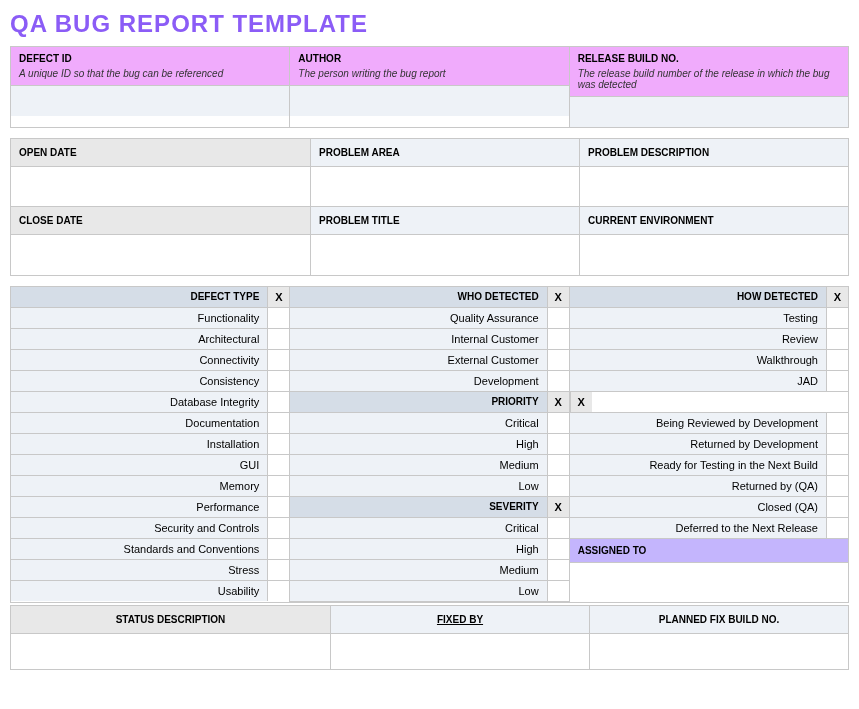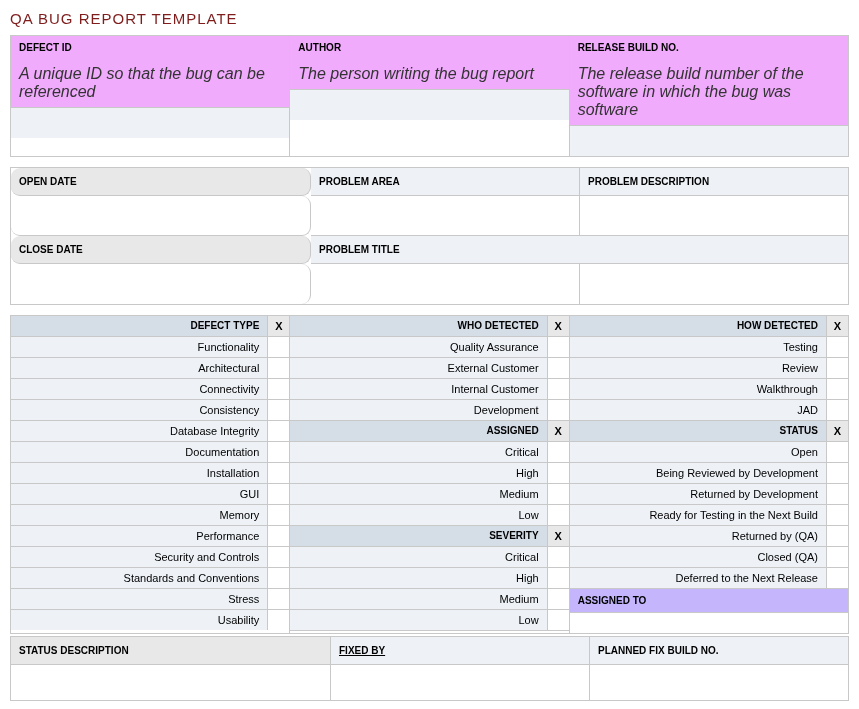--- a/index.html
+++ b/index.html
@@ -1,49 +1,49 @@
 <!DOCTYPE html>
 <html><head>
 <meta charset="utf-8">
 <style>
 * { box-sizing: border-box; margin: 0; padding: 0; }
 body { font-family: Arial, Helvetica, sans-serif; font-size: 11px; background: #fff; padding: 10px; width: 859px; }
-.title { font-size: 15px; font-weight: normal; color: #7f1d1d; letter-spacing: 1px; margin-bottom: 8px; }
+.title { font-size: 24px; font-weight: bold; color: #8b5cf6; letter-spacing: 1px; margin-bottom: 8px; }
 .section { border: 1px solid #c8c8c8; margin-bottom: 10px; display: flex; }
 .col3 > div { flex: 1; border-right: 1px solid #c8c8c8; }
 .col3 > div:last-child { border-right: none; }
 .header-cell { background: #f0abfc; padding: 6px 8px; border-bottom: 1px solid #c8c8c8; }
 .header-cell-gray { background: #e8e8e8; padding: 8px 8px; border-bottom: 1px solid #c8c8c8; font-weight: bold; font-size: 10px; }
 .header-cell .label { font-weight: bold; font-size: 10px; }
-.header-cell .desc { font-style: italic; font-size: 16px; margin-top: 12px; color: #333; }
+.header-cell .desc { font-style: italic; font-size: 10px; margin-top: 4px; color: #333; }
 .value-cell { background: #fff; min-height: 30px; padding: 6px 8px; }
 .value-cell-blue { background: #eef2f7; min-height: 30px; padding: 6px 8px; }
 .middle-grid { border: 1px solid #c8c8c8; margin-bottom: 10px; }
 .mrow { display: flex; }
 .mrow > div { border-right: 1px solid #c8c8c8; border-bottom: 1px solid #c8c8c8; }
 .mrow > div:last-child { border-right: none; }
-.mc1 { width: 300px; border-radius: 9px; } .mc2 { flex: 1; } .mc3 { flex: 1; }
+.mc1 { width: 300px; } .mc2 { flex: 1; } .mc3 { flex: 1; }
 .mrow:last-child > div { border-bottom: none; }
 .category-grid { border: 1px solid #c8c8c8; margin-bottom: 2px; display: flex; }
 .catcol { display: flex; flex-direction: column; }
 .catcol-1 { flex: 1; }
 .catcol-2 { flex: 1; border-left: 1px solid #c8c8c8; }
 .catcol-3 { flex: 1; border-left: 1px solid #c8c8c8; }
 .crow { display: flex; border-bottom: 1px solid #c8c8c8; }
 .crow:last-child { border-bottom: none; }
 .clabel { flex: 1; text-align: right; padding: 4px 8px; background: #eef2f7; }
 .ccheck { width: 22px; background: #fff; border-left: 1px solid #c8c8c8; text-align: center; padding: 4px 0; }
 .chead .clabel { background: #d5dde7; font-weight: bold; font-size: 10px; }
 .chead .ccheck { background: #e8e8e8; font-weight: bold; }
 .subhead .clabel { background: #d5dde7; font-weight: bold; font-size: 10px; }
 .subhead .ccheck { background: #e8e8e8; font-weight: bold; }
 .assigned-label { background: #c4b5fd; font-weight: bold; font-size: 10px; padding: 6px 8px; flex: 1; text-align: left; }
 .fill { flex: 1; background: #fff; }
 .bottom-grid { border: 1px solid #c8c8c8; display: flex; }
-.bottom-grid > div { border-right: 1px solid #c8c8c8; }
+.bottom-grid > div { border-right: 1px solid #c8c8c8; text-align: center; }
 .bottom-grid > div:last-child { border-right: none; }
 .bc1 { width: 320px; } .bc2 { flex: 1; text-decoration: underline; } .bc3 { flex: 1; }
 </style>
 </head>
 <body>
 
 <div class="title">QA BUG REPORT TEMPLATE</div>
 
 <div class="section col3">
   <div>
@@ -56,40 +56,41 @@
   <div>
     <div class="header-cell">
       <div class="label">AUTHOR</div>
       <div class="desc">The person writing the bug report</div>
     </div>
     <div class="value-cell-blue"></div>
   </div>
   <div>
     <div class="header-cell">
       <div class="label">RELEASE BUILD NO.</div>
-      <div class="desc">The release build number of the software in which the bug was software</div>
+      <div class="desc">The release build number of the release in which the bug was detected</div>
     </div>
     <div class="value-cell-blue"></div>
   </div>
 </div>
 
 <div class="middle-grid">
   <div class="mrow">
     <div class="mc1 header-cell-gray">OPEN DATE</div>
     <div class="mc2 header-cell-gray" style="background:#eef2f7;">PROBLEM AREA</div>
     <div class="mc3 header-cell-gray" style="background:#eef2f7;">PROBLEM DESCRIPTION</div>
   </div>
   <div class="mrow">
     <div class="mc1 value-cell" style="min-height:40px;"></div>
     <div class="mc2 value-cell" style="min-height:40px;"></div>
     <div class="mc3 value-cell" style="min-height:40px;"></div>
   </div>
   <div class="mrow">
     <div class="mc1 header-cell-gray">CLOSE DATE</div>
     <div class="mc2 header-cell-gray" style="background:#eef2f7;">PROBLEM TITLE</div>
+    <div class="mc3 header-cell-gray" style="background:#eef2f7;">CURRENT ENVIRONMENT</div>
   </div>
   <div class="mrow">
     <div class="mc1 value-cell" style="min-height:40px;"></div>
     <div class="mc2 value-cell" style="min-height:40px;"></div>
     <div class="mc3 value-cell" style="min-height:40px;"></div>
   </div>
 </div>
 
 <div class="category-grid">
   <div class="catcol catcol-1" id="catcol1">
@@ -157,33 +158,33 @@
   <div class="catcol catcol-2" id="catcol2">
       <div class="crow chead">
         <div class="clabel">WHO DETECTED</div>
         <div class="ccheck">X</div>
       </div>
       <div class="crow">
         <div class="clabel">Quality Assurance</div>
         <div class="ccheck"></div>
       </div>
       <div class="crow">
+        <div class="clabel">Internal Customer</div>
+        <div class="ccheck"></div>
+      </div>
+      <div class="crow">
         <div class="clabel">External Customer</div>
         <div class="ccheck"></div>
       </div>
       <div class="crow">
-        <div class="clabel">Internal Customer</div>
-        <div class="ccheck"></div>
-      </div>
-      <div class="crow">
         <div class="clabel">Development</div>
         <div class="ccheck"></div>
       </div>
       <div class="crow subhead">
-        <div class="clabel">ASSIGNED</div>
+        <div class="clabel">PRIORITY</div>
         <div class="ccheck">X</div>
       </div>
       <div class="crow">
         <div class="clabel">Critical</div>
         <div class="ccheck"></div>
       </div>
       <div class="crow">
         <div class="clabel">High</div>
         <div class="ccheck"></div>
       </div>
@@ -232,26 +233,21 @@
       </div>
       <div class="crow">
         <div class="clabel">Walkthrough</div>
         <div class="ccheck"></div>
       </div>
       <div class="crow">
         <div class="clabel">JAD</div>
         <div class="ccheck"></div>
       </div>
       <div class="crow subhead">
-        <div class="clabel">STATUS</div>
-        <div class="ccheck">X</div>
-      </div>
-      <div class="crow">
-        <div class="clabel">Open</div>
-        <div class="ccheck"></div>
+        <div class="ccheck">X</div>
       </div>
       <div class="crow">
         <div class="clabel">Being Reviewed by Development</div>
         <div class="ccheck"></div>
       </div>
       <div class="crow">
         <div class="clabel">Returned by Development</div>
         <div class="ccheck"></div>
       </div>
       <div class="crow">

